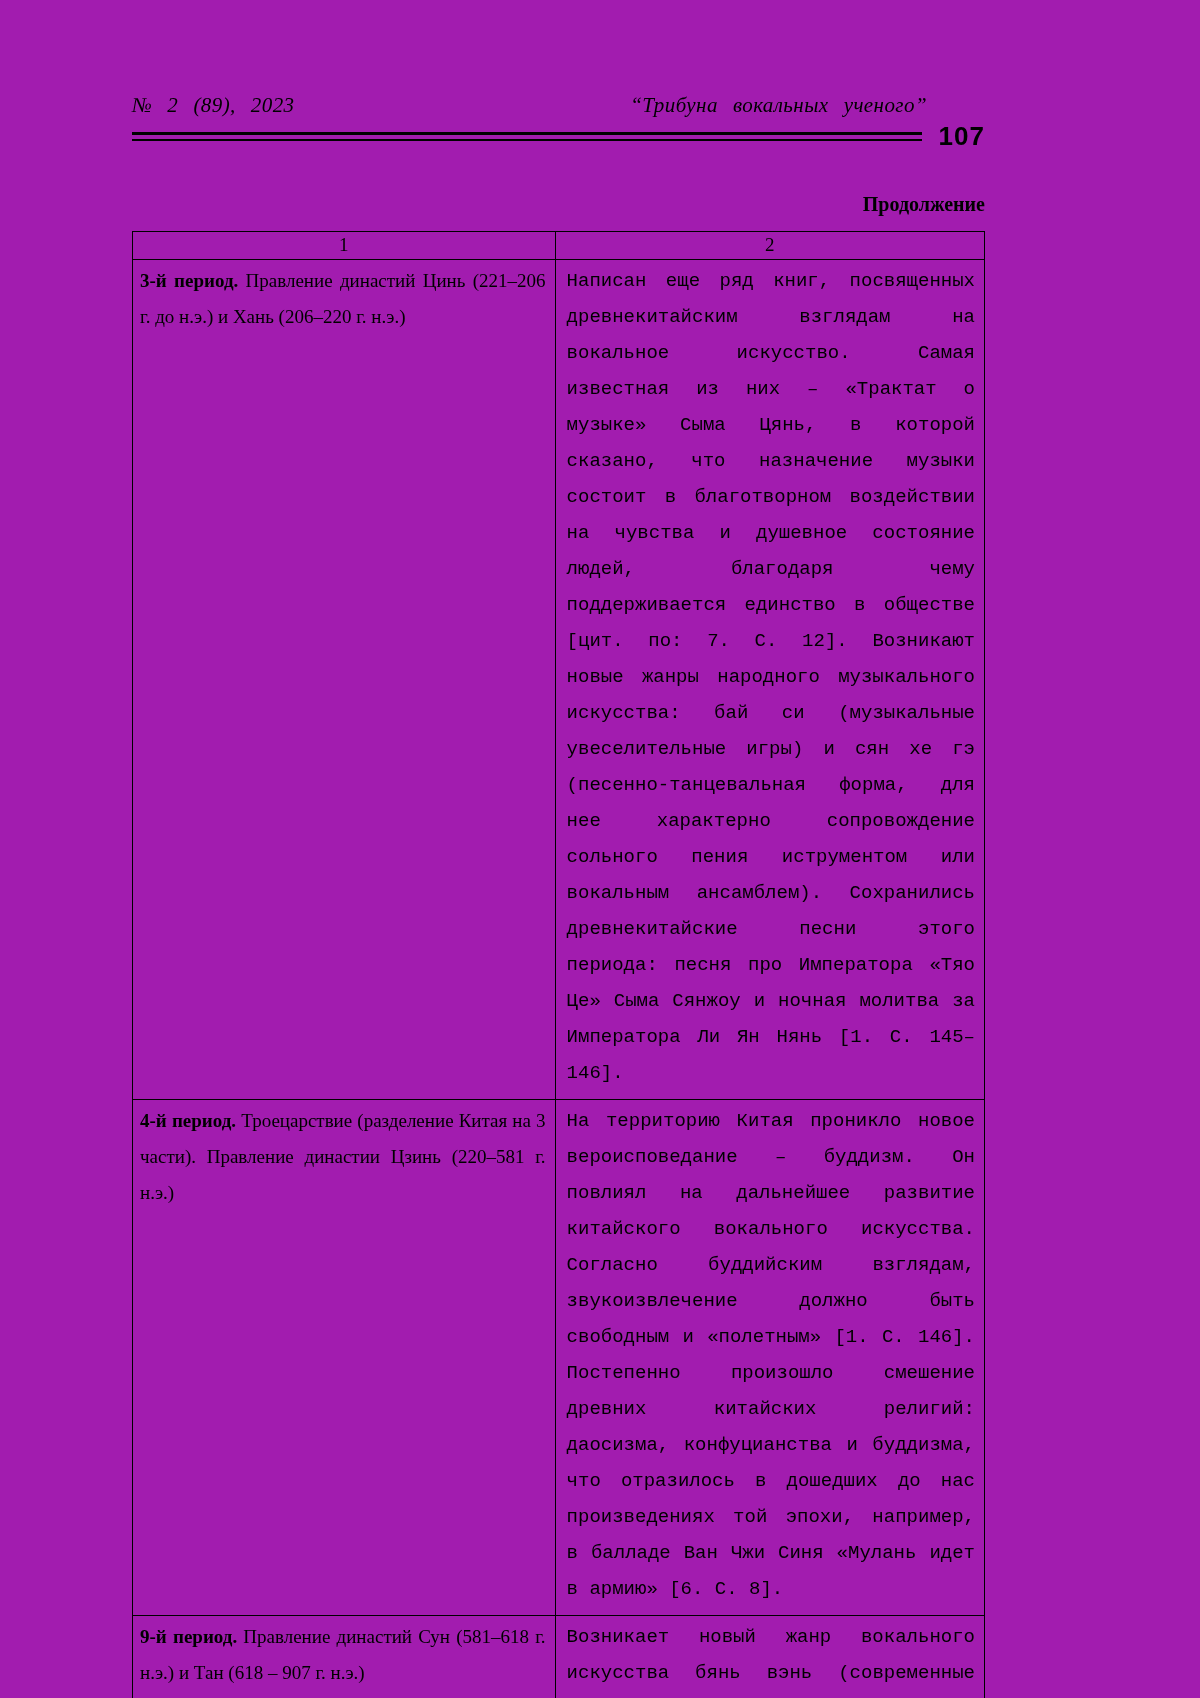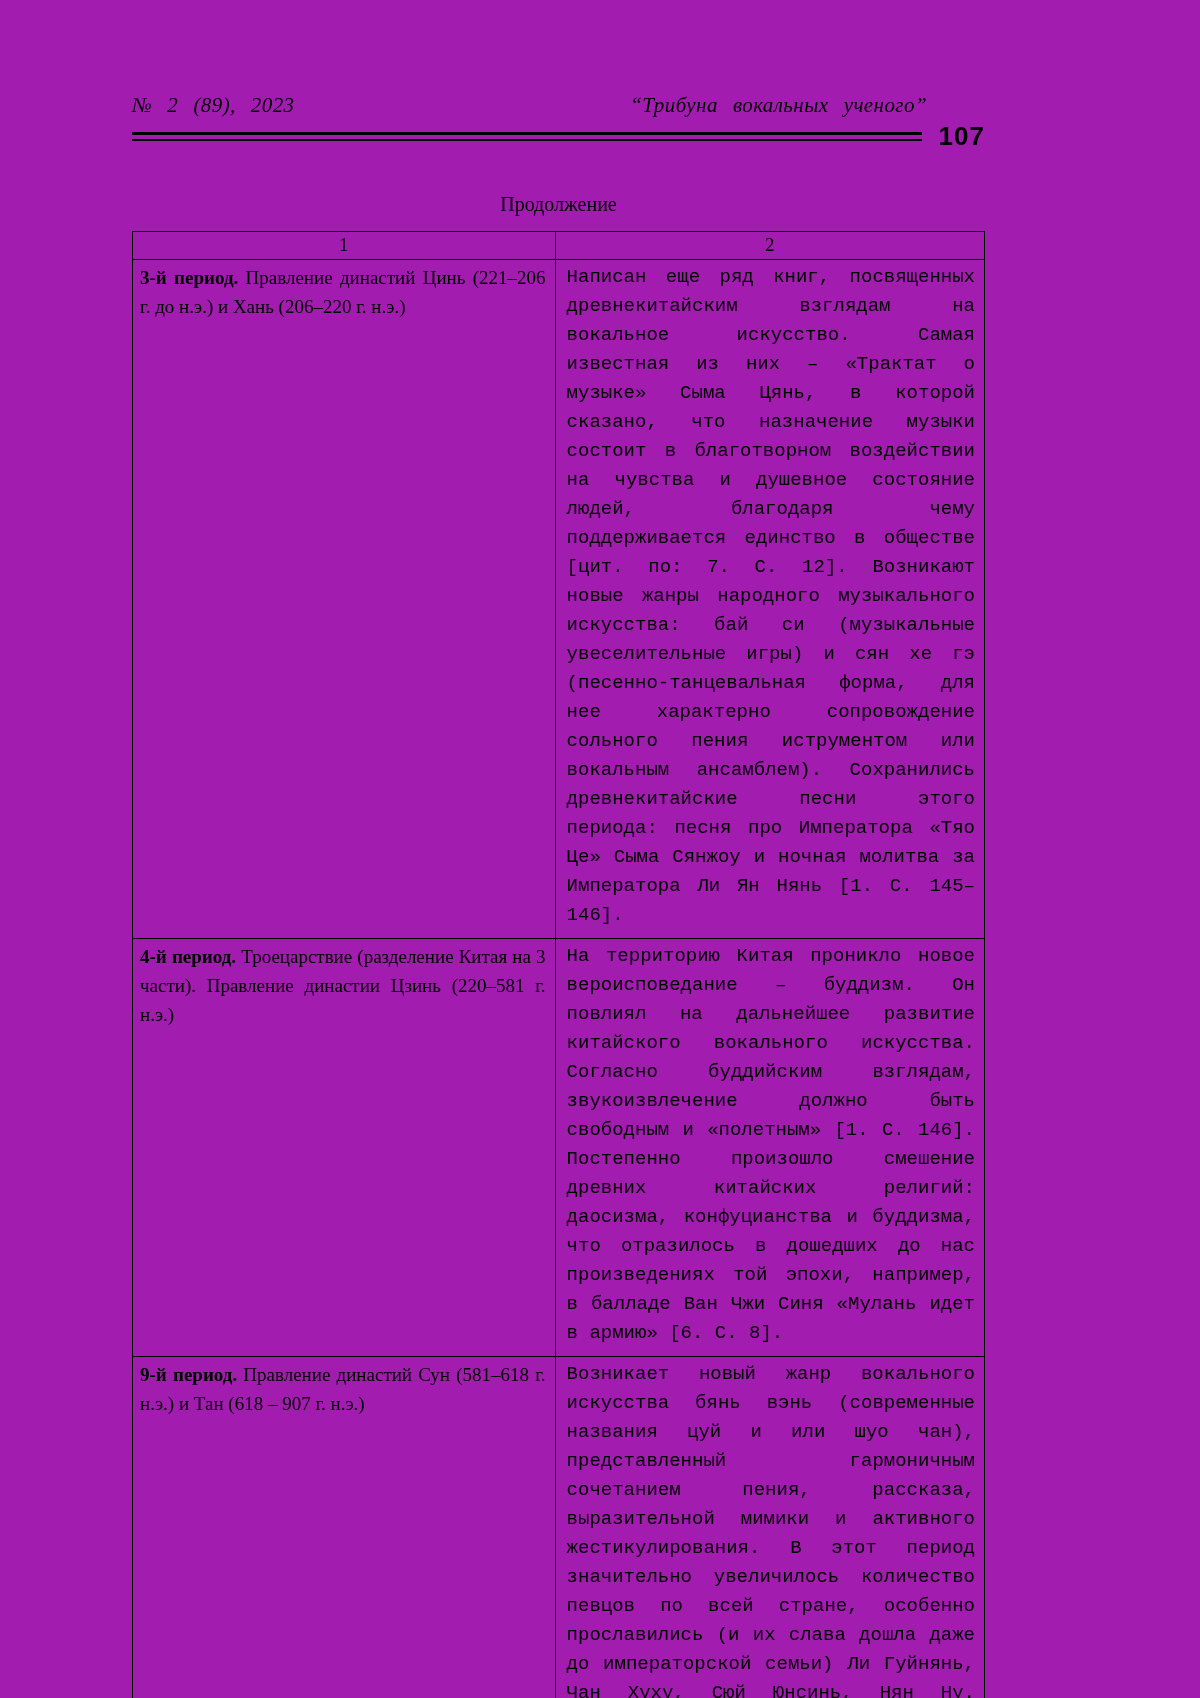--- a/index.html
+++ b/index.html
@@ -54,22 +54,23 @@
     font-weight: bold;
     font-size: 26px;
     line-height: 1;
     margin-left: 17px;
     letter-spacing: 1px;
   }
 
   
   .continuation {
     margin-top: 44px;
-    text-align: center;
+    text-align: right;
     font-size: 20px;
+    font-weight: bold;
   }
 
   
   table.periods {
     margin-top: 15px;
     width: 100%;
     border-collapse: collapse;
     table-layout: fixed;
   }
   table.periods th,
@@ -81,21 +82,21 @@
   table.periods th {
     font-weight: normal;
     text-align: center;
     padding: 1px 0 3px 0;
     line-height: 23px;
   }
   col.c1 { width: 49.6%; }
   col.c2 { width: 50.4%; }
   table.periods td {
     text-align: justify;
-    line-height: 29px;
+    line-height: 36px;
   }
   td.period-cell  { padding: 3px 9px 8px 7px; }
   td.content-cell { padding: 3px 9px 8px 11px; font-family: Liberation Mono, monospace; }
   .period-title { font-weight: bold; }
 </style>
 </head>
 <body>
 
 <div class="page">
 

